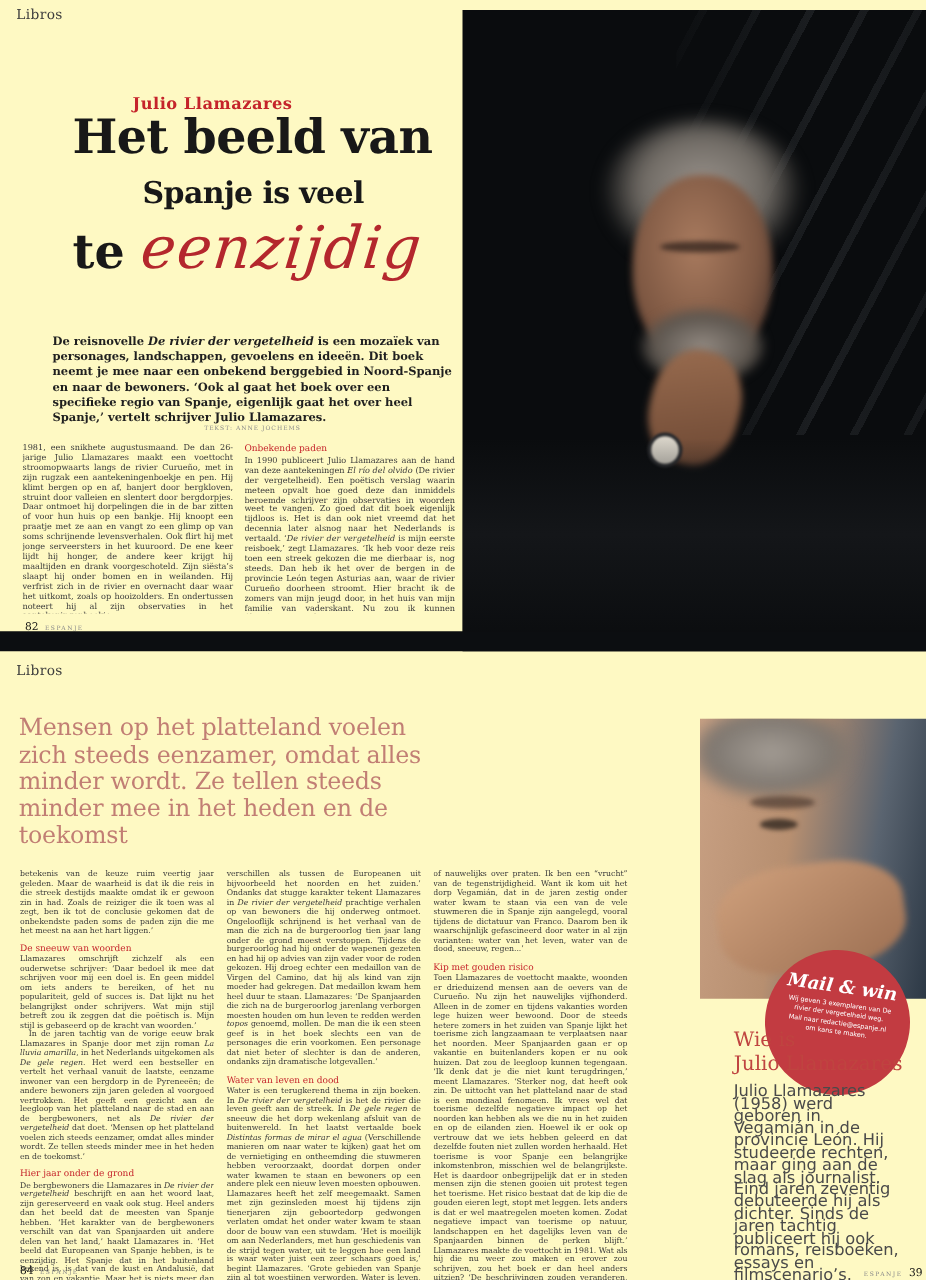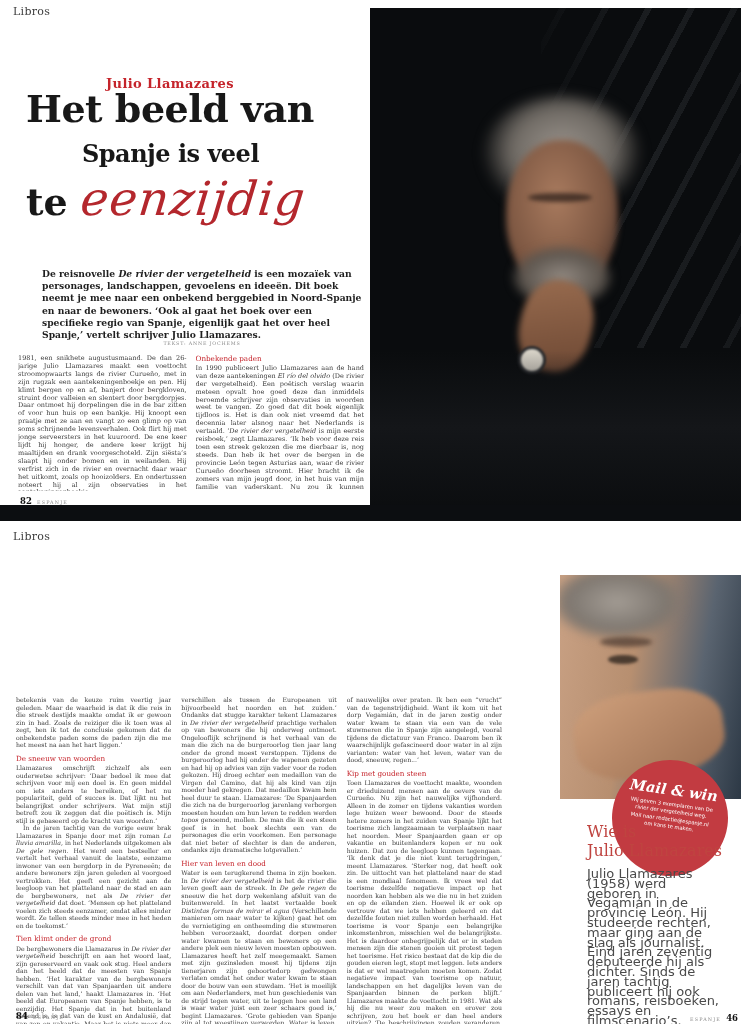--- a/index.html
+++ b/index.html
@@ -1,38 +1,38 @@
 <!DOCTYPE html>
 <html><head>
 <meta charset="utf-8">
 <style>
   html,body{margin:0;padding:0;background:#e8e8e8;}
-  .sheet{position:relative;width:741px;height:1024px;background:#ffffff;overflow:hidden;
+  .sheet{position:relative;width:741px;height:1024px;background:#fef9c3;overflow:hidden;
          font-family:"DejaVu Serif",serif;color:#2e2e2e;margin:0 auto;}
   .abs{position:absolute;}
 
   
   .libros{font-size:11px;color:#3c3c3c;letter-spacing:.3px;}
 
   
   .kicker{width:300px;text-align:center;font-size:13px;font-weight:bold;color:#c5242b;letter-spacing:.4px;}
-  .title{line-height:45px;color:#181818;font-weight:bold;}
+  .title{line-height:45px;color:#181818;font-weight:bold;margin-left:32px;}
   .title .t1{font-size:38px;letter-spacing:-.5px;}
   .title .t2{font-size:24px;margin-left:56px;letter-spacing:-.5px;}
   .title .t3{font-size:38px;}
   .title .script{font-family:"DejaVu Serif",serif;font-style:italic;font-weight:normal;
                  font-size:47px;color:#b4272d;letter-spacing:1px;transform:skew(-6deg);display:inline-block;}
   .intro{width:320px;text-align:left;font-size:9.2px;line-height:12.2px;font-weight:bold;color:#1f1f1f;}
   .byline{width:320px;text-align:center;font-size:4.8px;letter-spacing:.8px;color:#8a8a8a;}
 
   .cols-top{width:346px;height:136px;display:flex;gap:9px;}
   .cols-top .col{flex:1;overflow:hidden;font-size:6.5px;line-height:7.9px;text-align:justify;color:#3a3a3a;}
   .colhead{font-size:7.2px;font-weight:normal;color:#c5242b;margin:0 0 2px 0;}
 
-  .footer .num{font-size:8.5px;font-weight:bold;color:#111;}
+  .footer .num{font-size:8.5px;font-weight:normal;color:#111;}
   .footer .brand{font-size:4.8px;letter-spacing:1.2px;color:#8a8a8a;}
 
   .blackbar{background:#0c0e11;}
 
   
   .photo1{background:#0a0c0e;overflow:hidden;}
   .p1-streaks{position:absolute;right:0;top:0;width:200px;height:340px;opacity:.5;
     background:repeating-linear-gradient(118deg,rgba(0,0,0,0) 0 16px,rgba(205,215,228,.22) 16px 22px,rgba(0,0,0,0) 22px 38px);}
   .p1-fade{position:absolute;right:0;top:0;width:220px;height:360px;
     background:linear-gradient(90deg,#0a0c0e 0%,rgba(10,12,14,.2) 60%,rgba(10,12,14,.45) 100%);}
@@ -127,20 +127,21 @@
 
   <div class="abs footer" style="left:20px;top:489px;">
     <span class="num">82</span>
     <span class="brand">ESPANJE</span>
   </div>
 
   <div class="abs blackbar" style="left:0;top:505px;width:741px;height:16px;"></div>
 
   <div class="abs libros" style="left:13px;top:530px;">Libros</div>
 
+  <div class="abs pullquote" style="left:15px;top:572px;">Mensen op het platteland voelen zich steeds eenzamer, omdat alles minder wordt. Ze tellen steeds minder mee in het heden en de toekomst</div>
 
   <div class="abs photo2" style="left:560px;top:575px;width:181px;height:224px;">
     <div class="p2-hair"></div>
     <div class="p2-brow"></div>
     <div class="p2-eye"></div>
     <div class="p2-hand"></div>
   </div>
 
   <div class="abs mailwin" style="left:612px;top:760px;">
     <div class="mw-title">Mail &amp; win</div>
@@ -154,38 +155,38 @@
     </div>
     <div class="wieis-bio">Julio Llamazares (1958) werd geboren in Vegamián in de provincie León. Hij studeerde rechten, maar ging aan de slag als journalist. Eind jaren zeventig debuteerde hij als dichter. Sinds de jaren tachtig publiceert hij ook romans, reisboeken, essays en filmscenario’s. Naast <i>De rivier der vergetelheid</i> zijn de romans <i>Wolvemaan</i> en <i>De gele regen</i> ook naar het Nederlands vertaald.</div>
   </div>
 
   <div class="abs cols-bottom" style="left:16px;top:696px;">
     <div class="col">
       <p style="margin:0;">betekenis van de keuze ruim veertig jaar geleden. Maar de waarheid is dat ik die reis in die streek destijds maakte omdat ik er gewoon zin in had. Zoals de reiziger die ik toen was al zegt, ben ik tot de conclusie gekomen dat de onbekendste paden soms de paden zijn die me het meest na aan het hart liggen.’</p>
       <div class="colhead">De sneeuw van woorden</div>
       <p style="margin:0;">Llamazares omschrijft zichzelf als een ouderwetse schrijver: ‘Daar bedoel ik mee dat schrijven voor mij een doel is. En geen middel om iets anders te bereiken, of het nu populariteit, geld of succes is. Dat lijkt nu het belangrijkst onder schrijvers. Wat mijn stijl betreft zou ik zeggen dat die poëtisch is. Mijn stijl is gebaseerd op de kracht van woorden.’</p>
       <p style="margin:0;text-indent:7px;">In de jaren tachtig van de vorige eeuw brak Llamazares in Spanje door met zijn roman <i>La lluvia amarilla</i>, in het Nederlands uitgekomen als <i>De gele regen</i>. Het werd een bestseller en vertelt het verhaal vanuit de laatste, eenzame inwoner van een bergdorp in de Pyreneeën; de andere bewoners zijn jaren geleden al voorgoed vertrokken. Het geeft een gezicht aan de leegloop van het platteland naar de stad en aan de bergbewoners, net als <i>De rivier der vergetelheid</i> dat doet. ‘Mensen op het platteland voelen zich steeds eenzamer, omdat alles minder wordt. Ze tellen steeds minder mee in het heden en de toekomst.’</p>
-      <div class="colhead">Tien klimt onder de grond</div>
+      <div class="colhead">Hier jaar onder de grond</div>
       <p style="margin:0;">De bergbewoners die Llamazares in <i>De rivier der vergetelheid</i> beschrijft en aan het woord laat, zijn gereserveerd en vaak ook stug. Heel anders dan het beeld dat de meesten van Spanje hebben. ‘Het karakter van de bergbewoners verschilt van dat van Spanjaarden uit andere delen van het land,’ haakt Llamazares in. ‘Het beeld dat Europeanen van Spanje hebben, is te eenzijdig. Het Spanje dat in het buitenland bekend is, is dat van de kust en Andalusië, dat van zon en vakantie. Maar het is niets meer dan een mystificatie. Tussen het noorden van Spanje en het zuiden, of tussen de Spanjaarden uit het binnenland en die van de kust zijn er evenveel</p>
     </div>
     <div class="col">
       <p style="margin:0;">verschillen als tussen de Europeanen uit bijvoorbeeld het noorden en het zuiden.’ Ondanks dat stugge karakter tekent Llamazares in <i>De rivier der vergetelheid</i> prachtige verhalen op van bewoners die hij onderweg ontmoet. Ongelooflijk schrijnend is het verhaal van de man die zich na de burgeroorlog tien jaar lang onder de grond moest verstoppen. Tijdens de burgeroorlog had hij onder de wapenen gezeten en had hij op advies van zijn vader voor de roden gekozen. Hij droeg echter een medaillon van de Virgen del Camino, dat hij als kind van zijn moeder had gekregen. Dat medaillon kwam hem heel duur te staan. Llamazares: ‘De Spanjaarden die zich na de burgeroorlog jarenlang verborgen moesten houden om hun leven te redden werden <i>topos</i> genoemd, mollen. De man die ik een steen geef is in het boek slechts een van de personages die erin voorkomen. Een personage dat niet beter of slechter is dan de anderen, ondanks zijn dramatische lotgevallen.’</p>
-      <div class="colhead">Hier van leven en dood</div>
+      <div class="colhead">Water van leven en dood</div>
       <p style="margin:0;">Water is een terugkerend thema in zijn boeken. In <i>De rivier der vergetelheid</i> is het de rivier die leven geeft aan de streek. In <i>De gele regen</i> de sneeuw die het dorp wekenlang afsluit van de buitenwereld. In het laatst vertaalde boek <i>Distintas formas de mirar el agua</i> (Verschillende manieren om naar water te kijken) gaat het om de vernietiging en ontheemding die stuwmeren hebben veroorzaakt, doordat dorpen onder water kwamen te staan en bewoners op een andere plek een nieuw leven moesten opbouwen. Llamazares heeft het zelf meegemaakt. Samen met zijn gezinsleden moest hij tijdens zijn tienerjaren zijn geboortedorp gedwongen verlaten omdat het onder water kwam te staan door de bouw van een stuwdam. ‘Het is moeilijk om aan Nederlanders, met hun geschiedenis van de strijd tegen water, uit te leggen hoe een land is waar water juist een zeer schaars goed is,’ begint Llamazares. ‘Grote gebieden van Spanje zijn al tot woestijnen verworden. Water is leven, maar ook dood. Water betekent rijkdom, maar laat soms ook een spoor van vernietiging achter. Vernietiging waar mensen onder hebben geleden en nog lijden, maar waar we</p>
     </div>
     <div class="col">
       <p style="margin:0;">of nauwelijks over praten. Ik ben een “vrucht” van de tegenstrijdigheid. Want ik kom uit het dorp Vegamián, dat in de jaren zestig onder water kwam te staan via een van de vele stuwmeren die in Spanje zijn aangelegd, vooral tijdens de dictatuur van Franco. Daarom ben ik waarschijnlijk gefascineerd door water in al zijn varianten: water van het leven, water van de dood, sneeuw, regen...’</p>
-      <div class="colhead">Kip met gouden steen</div>
+      <div class="colhead">Kip met gouden risico</div>
       <p style="margin:0;display:inline;">Toen Llamazares de voettocht maakte, woonden er drieduizend mensen aan de oevers van de Curueño. Nu zijn het nauwelijks vijfhonderd. Alleen in de zomer en tijdens vakanties worden lege huizen weer bewoond. Door de steeds hetere zomers in het zuiden van Spanje lijkt het toerisme zich langzaamaan te verplaatsen naar het noorden. Meer Spanjaarden gaan er op vakantie en buitenlanders kopen er nu ook huizen. Dat zou de leegloop kunnen tegengaan. ‘Ik denk dat je die niet kunt terugdringen,’ meent Llamazares. ‘Sterker nog, dat heeft ook zin. De uittocht van het platteland naar de stad is een mondiaal fenomeen. Ik vrees wel dat toerisme dezelfde negatieve impact op het noorden kan hebben als we die nu in het zuiden en op de eilanden zien. Hoewel ik er ook op vertrouw dat we iets hebben geleerd en dat dezelfde fouten niet zullen worden herhaald. Het toerisme is voor Spanje een belangrijke inkomstenbron, misschien wel de belangrijkste. Het is daardoor onbegrijpelijk dat er in steden mensen zijn die stenen gooien uit protest tegen het toerisme. Het risico bestaat dat de kip die de gouden eieren legt, stopt met leggen. Iets anders is dat er wel maatregelen moeten komen. Zodat negatieve impact van toerisme op natuur, landschappen en het dagelijks leven van de Spanjaarden binnen de perken blijft.’ Llamazares maakte de voettocht in 1981. Wat als hij die nu weer zou maken en erover zou schrijven, zou het boek er dan heel anders uitzien? ‘De beschrijvingen zouden veranderen, omdat de streek rond de rivier Curueño, net als heel Spanje, in veertig jaar erg is veranderd. Maar de essentie van het boek zal niet anders zijn, de essentie is literatuur.’</p>
       
     </div>
   </div>
 
   <div class="abs footer" style="left:16px;top:1004px;">
     <span class="num">84</span>
     <span class="brand">ESPANJE</span>
   </div>
   <div class="abs footer" style="left:600px;top:1006px;width:138px;text-align:right;">
     <span class="brand">ESPANJE</span>
-    <span class="num">46</span>
+    <span class="num">39</span>
   </div>
 
 </div>
 
 </body></html>

